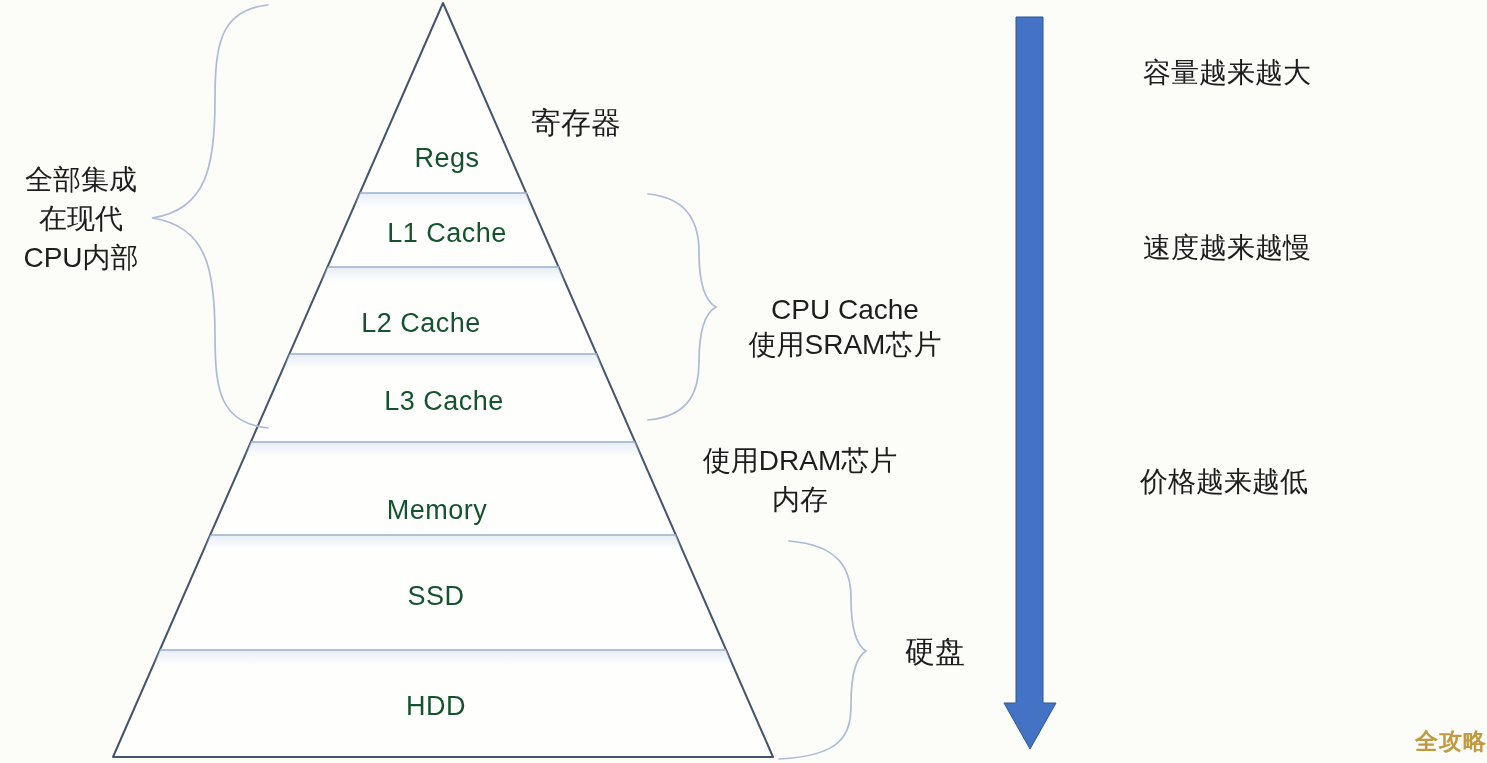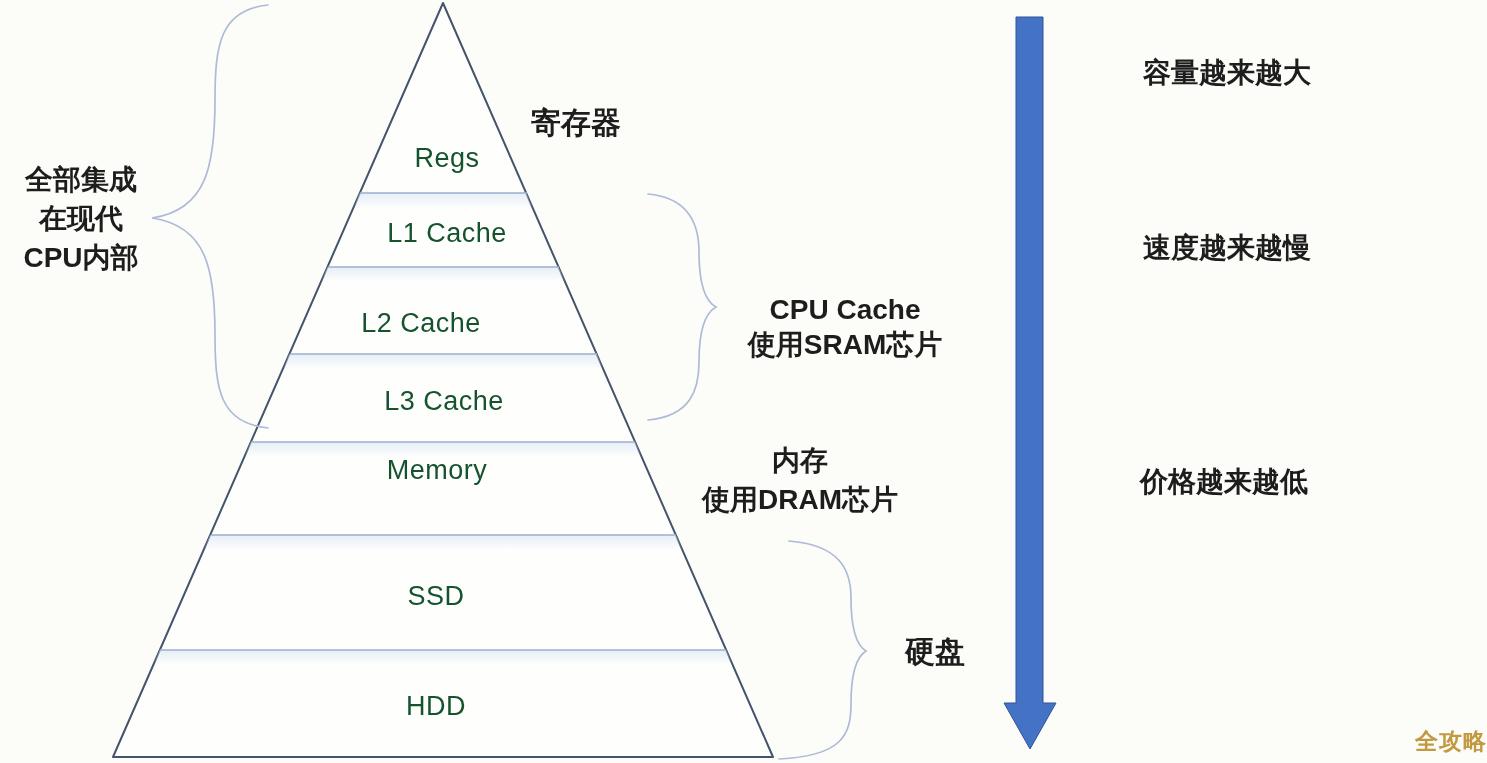--- a/index.html
+++ b/index.html
@@ -7,21 +7,21 @@
     width:1487px;height:763px;position:relative;overflow:hidden;
     background:#FCFCF9;
     font-family:"Liberation Sans","DejaVu Sans",sans-serif;
     color:#262626;
   }
   .stage{position:absolute;inset:0;}
   svg.shapes{position:absolute;left:0;top:0;}
   .lbl{position:absolute;transform:translate(-50%,-50%);white-space:nowrap;
        text-align:center;line-height:1.2;}
   .layer-label{font-size:27px;color:#14532d;letter-spacing:0.5px;}
-  .cjk{color:#1d1d1d;font-weight:bold;}
+  .cjk{color:#1d1d1d;}
   .callout-register{font-size:30px;}
   .callout-integrated{font-size:28px;line-height:39px;text-align:center;}
   .callout-cpu-cache{font-size:28px;line-height:35px;}
   .callout-main-memory{font-size:28px;line-height:39px;}
   .callout-disk{font-size:30px;}
   .trend{font-size:28px;}
   .watermark-author{
     font-size:44px;color:rgba(140,140,140,0.38);letter-spacing:2px;
     text-shadow:1px 1px 0 rgba(255,255,255,0.95),-1px -1px 0 rgba(255,255,255,0.6);
   }
@@ -72,40 +72,40 @@
                C 856 657 851 674 851 704 C 851 735 842 756 779 759"></path>
     </g>
 
     <polygon points="1016,17 1043,17 1043,703 1056,703 1030,749 1004,703 1016,703" stroke="#2F5597" stroke-width="1" fill="#4472C4"></polygon>
   </svg>
 
   <div class="lbl layer-label" style="left:447px;top:158px">Regs</div>
   <div class="lbl layer-label" style="left:447px;top:233px">L1 Cache</div>
   <div class="lbl layer-label" style="left:421px;top:323px">L2 Cache</div>
   <div class="lbl layer-label" style="left:444px;top:401px">L3 Cache</div>
-  <div class="lbl layer-label" style="left:437px;top:470px">Memory</div>
+  <div class="lbl layer-label" style="left:437px;top:510px">Memory</div>
   <div class="lbl layer-label" style="left:436px;top:596px">SSD</div>
   <div class="lbl layer-label" style="left:436px;top:706px">HDD</div>
 
   <div class="lbl cjk callout-register" style="left:576px;top:123px">寄存器</div>
 
   <div class="lbl cjk callout-integrated" style="left:81px;top:218px">
     <div>全部集成</div>
     <div>在现代</div>
     <div>CPU内部</div>
   </div>
 
   <div class="lbl cjk callout-cpu-cache" style="left:845px;top:327px">
     <div>CPU Cache</div>
     <div>使用SRAM芯片</div>
   </div>
 
   <div class="lbl cjk callout-main-memory" style="left:800px;top:480px">
+    <div>使用DRAM芯片</div>
     <div>内存</div>
-    <div>使用DRAM芯片</div>
   </div>
 
   <div class="lbl cjk callout-disk" style="left:935px;top:652px">硬盘</div>
 
   <div class="lbl cjk trend" style="left:1227px;top:73px">容量越来越大</div>
   <div class="lbl cjk trend" style="left:1227px;top:248px">速度越来越慢</div>
   <div class="lbl cjk trend" style="left:1224px;top:482px">价格越来越低</div>
 
   <div class="lbl watermark-badge" style="left:1451px;top:742px">全攻略</div>
 

